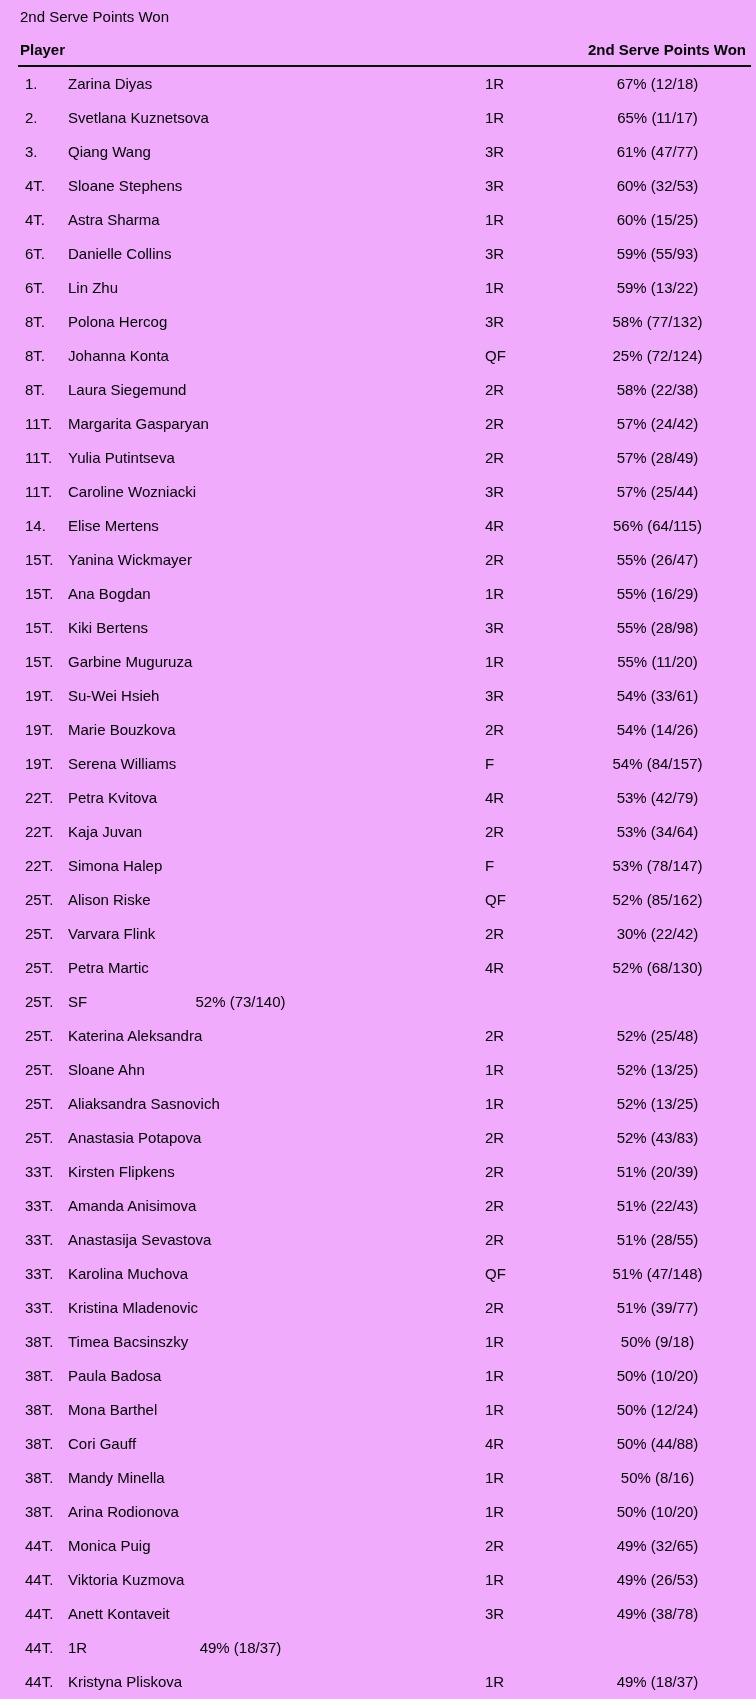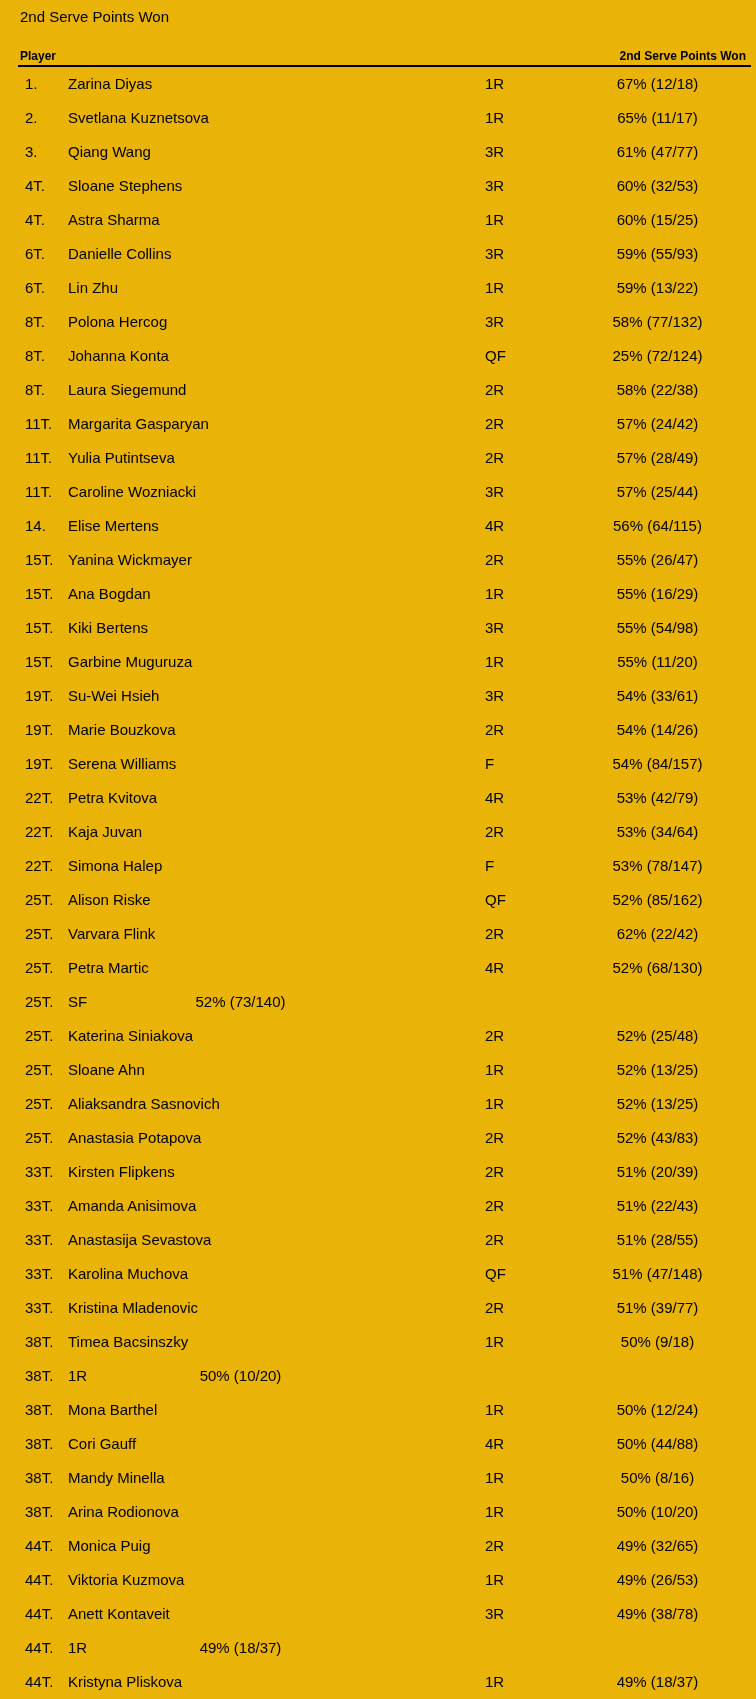--- a/index.html
+++ b/index.html
@@ -4,21 +4,21 @@
 <style>
   html, body {
     margin: 0;
     padding: 0;
     background: #ffffff;
   }
   .page {
     position: relative;
     width: 756px;
     height: 1699px;
-    background: #eab308;
+    background: #f0abfc;
     color: #000000;
     font-family: "Liberation Sans", sans-serif;
     overflow: hidden;
   }
   .page-title {
     position: absolute;
     left: 20px;
     top: 8px;
     font-size: 15px;
     line-height: 18px;
@@ -30,24 +30,24 @@
     top: 38px;
     width: 733px;
     height: 27px;
     border-bottom: 2px solid #000000;
     display: flex;
     justify-content: space-between;
     align-items: flex-end;
     box-sizing: content-box;
   }
   .th {
-    font-size: 12px;
+    font-size: 15px;
     font-weight: bold;
     line-height: 18px;
-    padding-bottom: 0;
+    padding-bottom: 6px;
     margin-top: 16px;
   }
   .th-player { margin-left: 2px; }
   .th-stat   { margin-right: 5px; }
   .tbody {
     position: absolute;
     top: 67px;
     left: 0;
     width: 756px;
   }
@@ -200,21 +200,21 @@
       <span class="c-rank">15T.</span>
       <span class="c-name">Ana Bogdan</span>
       <span class="c-round">1R</span>
       <span class="c-value">55% (16/29)</span>
     </div>
 
     <div class="row">
       <span class="c-rank">15T.</span>
       <span class="c-name">Kiki Bertens</span>
       <span class="c-round">3R</span>
-      <span class="c-value">55% (54/98)</span>
+      <span class="c-value">55% (28/98)</span>
     </div>
 
     <div class="row">
       <span class="c-rank">15T.</span>
       <span class="c-name">Garbine Muguruza</span>
       <span class="c-round">1R</span>
       <span class="c-value">55% (11/20)</span>
     </div>
 
     <div class="row">
@@ -263,39 +263,39 @@
       <span class="c-rank">25T.</span>
       <span class="c-name">Alison Riske</span>
       <span class="c-round">QF</span>
       <span class="c-value">52% (85/162)</span>
     </div>
 
     <div class="row">
       <span class="c-rank">25T.</span>
       <span class="c-name">Varvara Flink</span>
       <span class="c-round">2R</span>
-      <span class="c-value">62% (22/42)</span>
+      <span class="c-value">30% (22/42)</span>
     </div>
 
     <div class="row">
       <span class="c-rank">25T.</span>
       <span class="c-name">Petra Martic</span>
       <span class="c-round">4R</span>
       <span class="c-value">52% (68/130)</span>
     </div>
 
     <div class="row">
       <span class="c-rank">25T.</span>
       <span class="c-round">SF</span>
       <span class="c-value">52% (73/140)</span>
     </div>
 
     <div class="row">
       <span class="c-rank">25T.</span>
-      <span class="c-name">Katerina Siniakova</span>
+      <span class="c-name">Katerina Aleksandra</span>
       <span class="c-round">2R</span>
       <span class="c-value">52% (25/48)</span>
     </div>
 
     <div class="row">
       <span class="c-rank">25T.</span>
       <span class="c-name">Sloane Ahn</span>
       <span class="c-round">1R</span>
       <span class="c-value">52% (13/25)</span>
     </div>
@@ -351,20 +351,21 @@
 
     <div class="row">
       <span class="c-rank">38T.</span>
       <span class="c-name">Timea Bacsinszky</span>
       <span class="c-round">1R</span>
       <span class="c-value">50% (9/18)</span>
     </div>
 
     <div class="row">
       <span class="c-rank">38T.</span>
+      <span class="c-name">Paula Badosa</span>
       <span class="c-round">1R</span>
       <span class="c-value">50% (10/20)</span>
     </div>
 
     <div class="row">
       <span class="c-rank">38T.</span>
       <span class="c-name">Mona Barthel</span>
       <span class="c-round">1R</span>
       <span class="c-value">50% (12/24)</span>
     </div>

